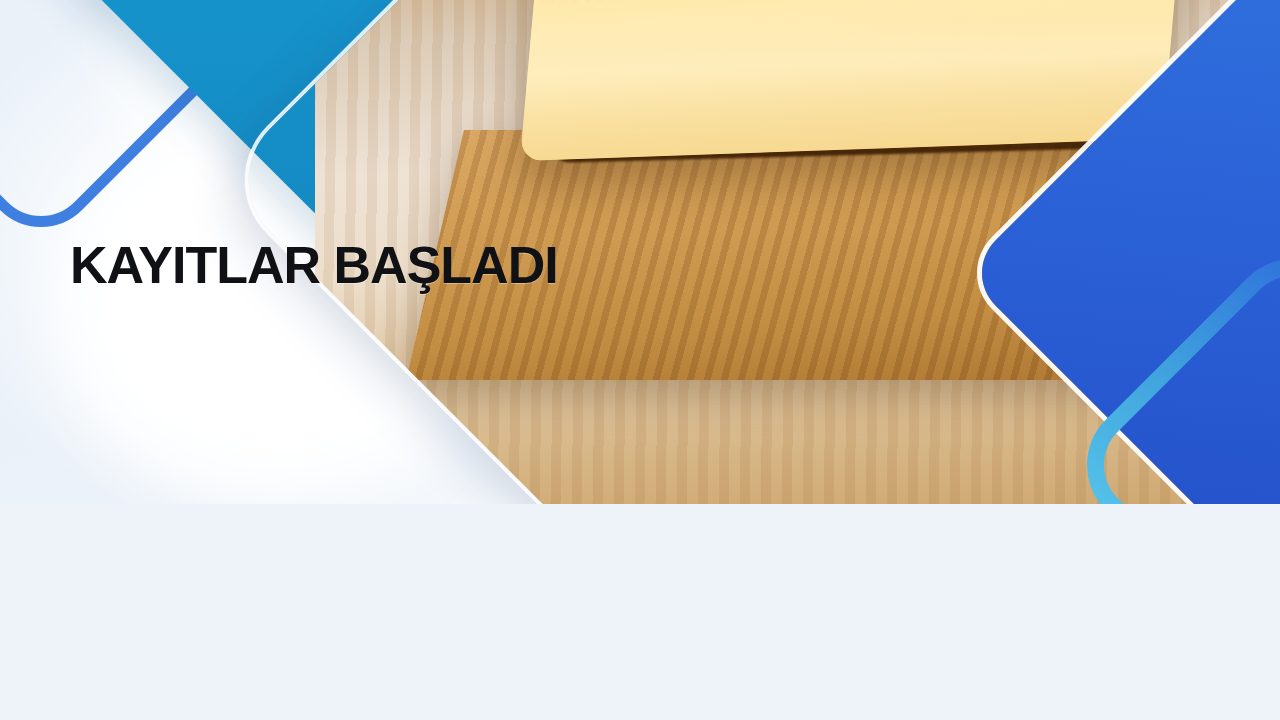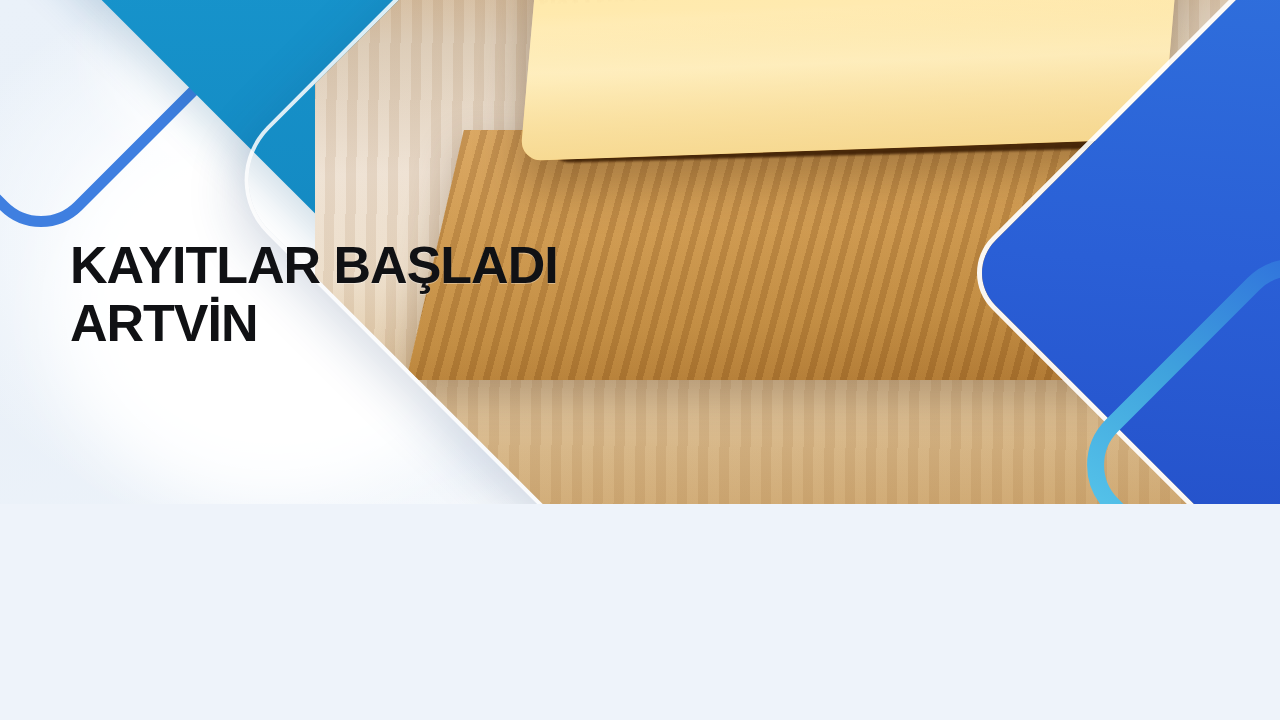--- a/index.html
+++ b/index.html
@@ -196,16 +196,15 @@
   </svg>
 
   <div class="rsq" style="left:1118px;top:638px;width:330px;height:330px;border-radius:48px;
               background:linear-gradient(120deg,#2f9ad4 0%,#2280c4 55%,#1e73bc 100%);"></div>
 
   <div style="position:absolute;left:0;bottom:0;width:1280px;height:150px;
               background:linear-gradient(0deg,rgba(237,243,250,.0) 0%,rgba(246,250,254,.0) 100%);"></div>
 
   <div class="copy">
     <div class="line l1">KAYITLAR BAŞLADI</div>
-    <div class="line l2">ARTVİN</div>
   </div>
 
 </div>
 
 </body></html>

